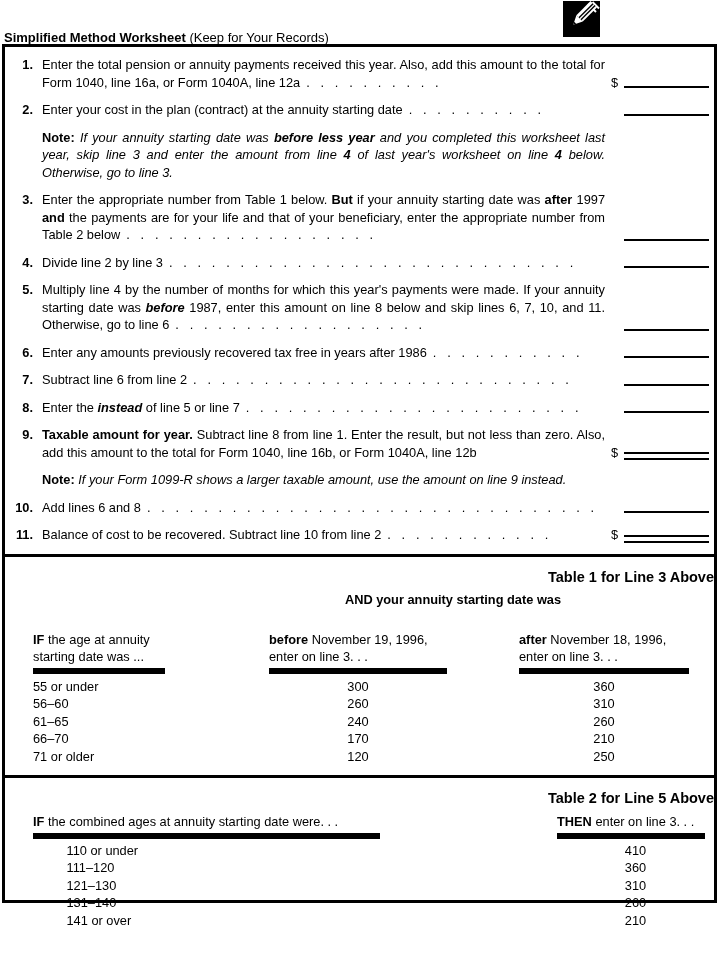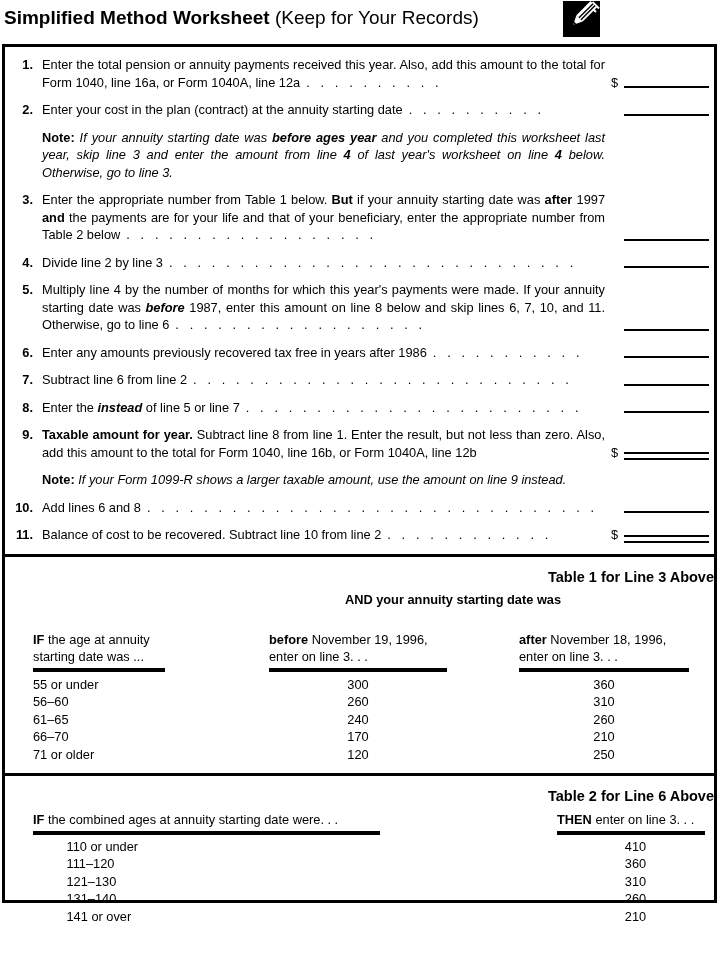--- a/index.html
+++ b/index.html
@@ -4,21 +4,21 @@
 <style>
   * { box-sizing: border-box; margin: 0; padding: 0; }
   html, body { background: #fff; }
   body {
     width: 721px; height: 961px; position: relative;
     color: #000; font-family: "Liberation Sans", sans-serif;
     font-size: 12.8px;
   }
   
   .header { position: absolute; top: 0; left: 0; width: 721px; height: 44px; }
-  .page-title { position: absolute; left: 4px; top: 7px; font-size: 19px; white-space: nowrap; }
+  .page-title { position: absolute; left: 4px; top: 30px; font-size: 13px; white-space: nowrap; }
   .page-title .t-bold { font-weight: bold; }
   .pencil-box { position: absolute; left: 563px; top: 1px; width: 37px; height: 36px; }
   
   .main-box {
     position: absolute; top: 44px; left: 2px; width: 715px; height: 859px;
     border: 3px solid #000; background: #fff;
   }
   .ws { padding: 9px 4px 0 0; }
   .ws-row { display: flex; align-items: flex-end; margin-bottom: 10px; }
   .ws-num {
@@ -48,21 +48,21 @@
   .sep { border-top: 3px solid #000; }
   
   .tbl-title { text-align: right; font-weight: bold; font-size: 14.5px; margin: 12px 0 7px 0; }
   .t1-subhead { width: 416px; margin-left: 240px; text-align: center; font-weight: bold; margin-bottom: 24px; }
   .t1-head, .t1-row { display: flex; padding-left: 28px; line-height: 17.5px; }
   .t1-head { align-items: flex-end; margin-bottom: 4px; }
   .t1-c1 { width: 236px; }
   .t1-c2 { width: 178px; }
   .t1-gap { width: 72px; }
   .t1-c3 { width: 170px; }
-  .hdr { border-bottom: 4px solid #000000; padding-bottom: 2px; }
+  .hdr { border-bottom: 6px solid #000000; padding-bottom: 2px; }
   .t1-c1 .hdr { width: 132px; }
   .t1-row .t1-c2, .t1-row .t1-c3 { text-align: center; }
   .t2-head { display: flex; align-items: flex-end; padding-left: 28px; margin-bottom: 3px; line-height: 17.5px; }
   .t2-h1 { width: 347px; }
   .t2-h2 { width: 148px; margin-left: 177px; }
   .t2-row { display: flex; padding-left: 28px; line-height: 17.5px; justify-content: center; }
   .t2-c1 { width: 524px; }
   .t2-c2 { width: 90px; text-align: center; }
 </style>
 </head>
@@ -102,21 +102,21 @@
 
     <div class="ws-row">
       <div class="ws-num">2.</div>
       <div class="ws-text"><span>Enter your cost in the plan (contract) at the annuity starting date</span><span class="dots">. . . . . . . . . .</span></div>
       <div class="ws-entry">
         <span class="rule single"></span>
       </div>
     </div>
 
     <div class="ws-note">
-      <span class="note-label">Note: </span><span>If your annuity starting date was </span><span class="bi">before ages year</span><span> and you completed this worksheet last year, skip line 3 and enter the amount from line </span><span class="bi">4</span><span> of last year's worksheet on line </span><span class="bi">4</span><span> below. Otherwise, go to line 3.</span>
+      <span class="note-label">Note: </span><span>If your annuity starting date was </span><span class="bi">before less year</span><span> and you completed this worksheet last year, skip line 3 and enter the amount from line </span><span class="bi">4</span><span> of last year's worksheet on line </span><span class="bi">4</span><span> below. Otherwise, go to line 3.</span>
     </div>
 
     <div class="ws-row">
       <div class="ws-num">3.</div>
       <div class="ws-text"><span>Enter the appropriate number from Table 1 below. </span><span class="b">But</span><span> if your annuity starting date was </span><span class="b">after</span><span> 1997 </span><span class="b">and</span><span> the payments are for your life and that of your beneficiary, enter the appropriate number from Table 2 below</span><span class="dots">. . . . . . . . . . . . . . . . . .</span></div>
       <div class="ws-entry">
         <span class="rule single"></span>
       </div>
     </div>
 
@@ -237,21 +237,21 @@
       <div class="t1-c1">71 or older</div>
       <div class="t1-c2">120</div>
       <div class="t1-gap"></div>
       <div class="t1-c3">250</div>
     </div>
   </div>
 
   <div class="sep" style="margin-top:10px"></div>
 
   <div>
-    <div class="tbl-title">Table 2 for Line 6 Above</div>
+    <div class="tbl-title">Table 2 for Line 5 Above</div>
     <div class="t2-head">
       <div class="t2-h1 hdr"><span class="b">IF</span><span> the combined ages at annuity starting date were. . .</span></div>
       <div class="t2-h2 hdr"><span class="b">THEN</span><span> enter on line 3. . .</span></div>
     </div>
     <div class="t2-row">
       <div class="t2-c1">110 or under</div>
       <div class="t2-c2">410</div>
     </div>
     <div class="t2-row">
       <div class="t2-c1">111–120</div>

